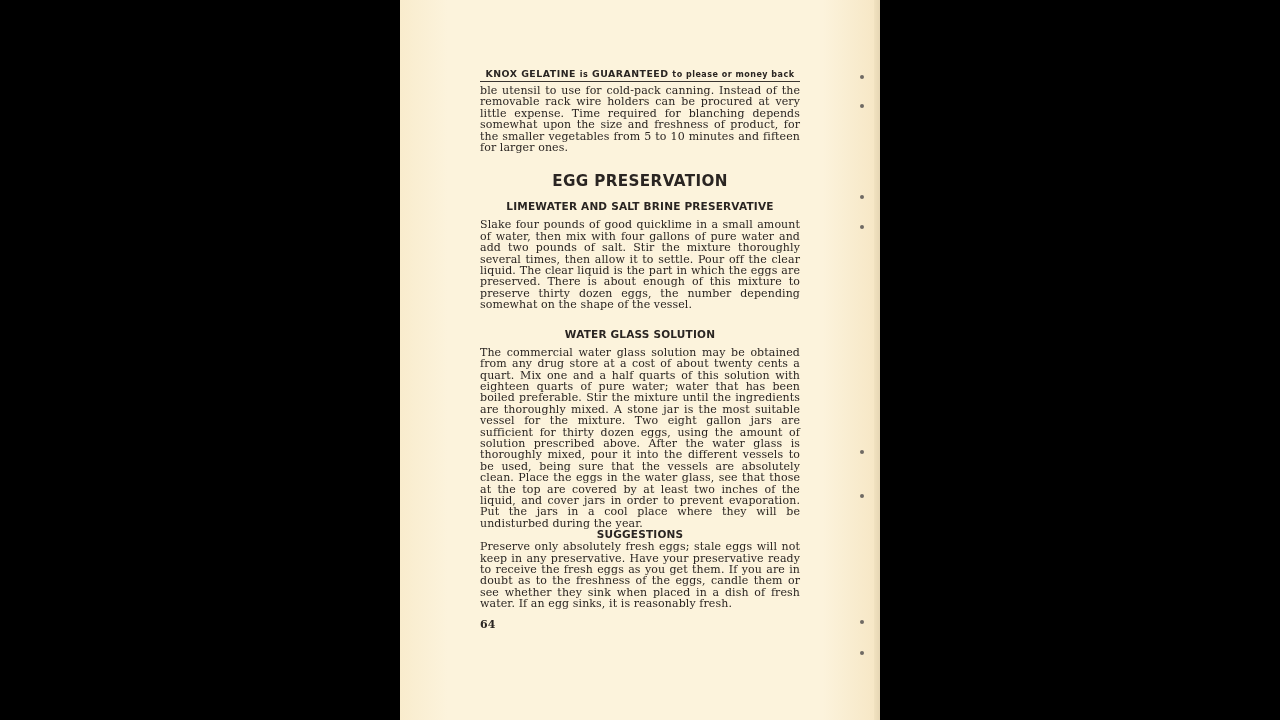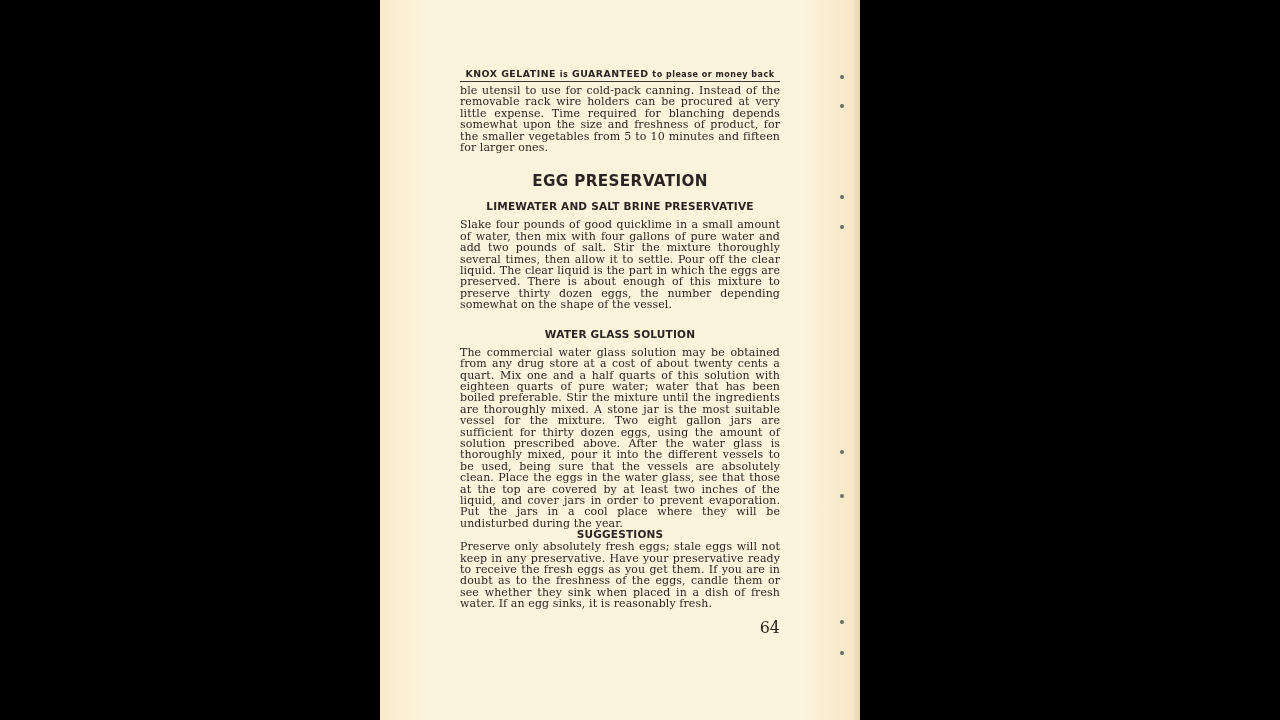--- a/index.html
+++ b/index.html
@@ -1,18 +1,18 @@
 <!DOCTYPE html>
 <html><head>
 <meta charset="utf-8">
 <style>
   html, body { margin:0; padding:0; }
   body { width:1280px; height:720px; background:#000; position:relative; overflow:hidden; }
   .page {
-    position:absolute; left:380px; top:0; width:480px; height:720px;
+    position:absolute; left:400px; top:0; width:480px; height:720px;
     background:#fbf1d8;
     background-image: linear-gradient(90deg, #f9eccd 0%, #fcf3dc 10%, #fcf3dc 88%, #f6e6c4 100%);
   }
   .page-edge {
     position:absolute; right:0; top:0; width:6px; height:720px;
     background: linear-gradient(90deg, #f1e2c0, #e6d6b4);
   }
   .edge-mark {
     position:absolute; left:460px; width:4px; height:4px; border-radius:50%;
     background:#6f6a64;
@@ -37,21 +37,21 @@
     font-size:16.5px; text-align:center; margin:18px 0 10px 0; letter-spacing:0.4px;
     transform:scaleX(0.92);
   }
   h2.sub {
     font-family:"DejaVu Sans", sans-serif; font-weight:bold;
     font-size:11.2px; text-align:center; margin:0 0 6px 0; letter-spacing:0.2px;
     transform:scaleX(0.94);
   }
   h2.sub.ws { margin-top:17px; }
   h2.sub.sg { margin:0; line-height:12px; }
-  .folio { text-align:right; font-size:16px; margin-top:8px; }
+  .folio { text-align:left; font-size:11px; margin-top:8px;font-weight:bold; }
   .pad { padding-top:3px; }
 </style>
 </head>
 <body>
 
 <div class="page">
   <div class="page-edge"></div>
   <div class="edge-mark" style="top:75px"></div>
   <div class="edge-mark" style="top:104px"></div>
   <div class="edge-mark" style="top:195px"></div>

